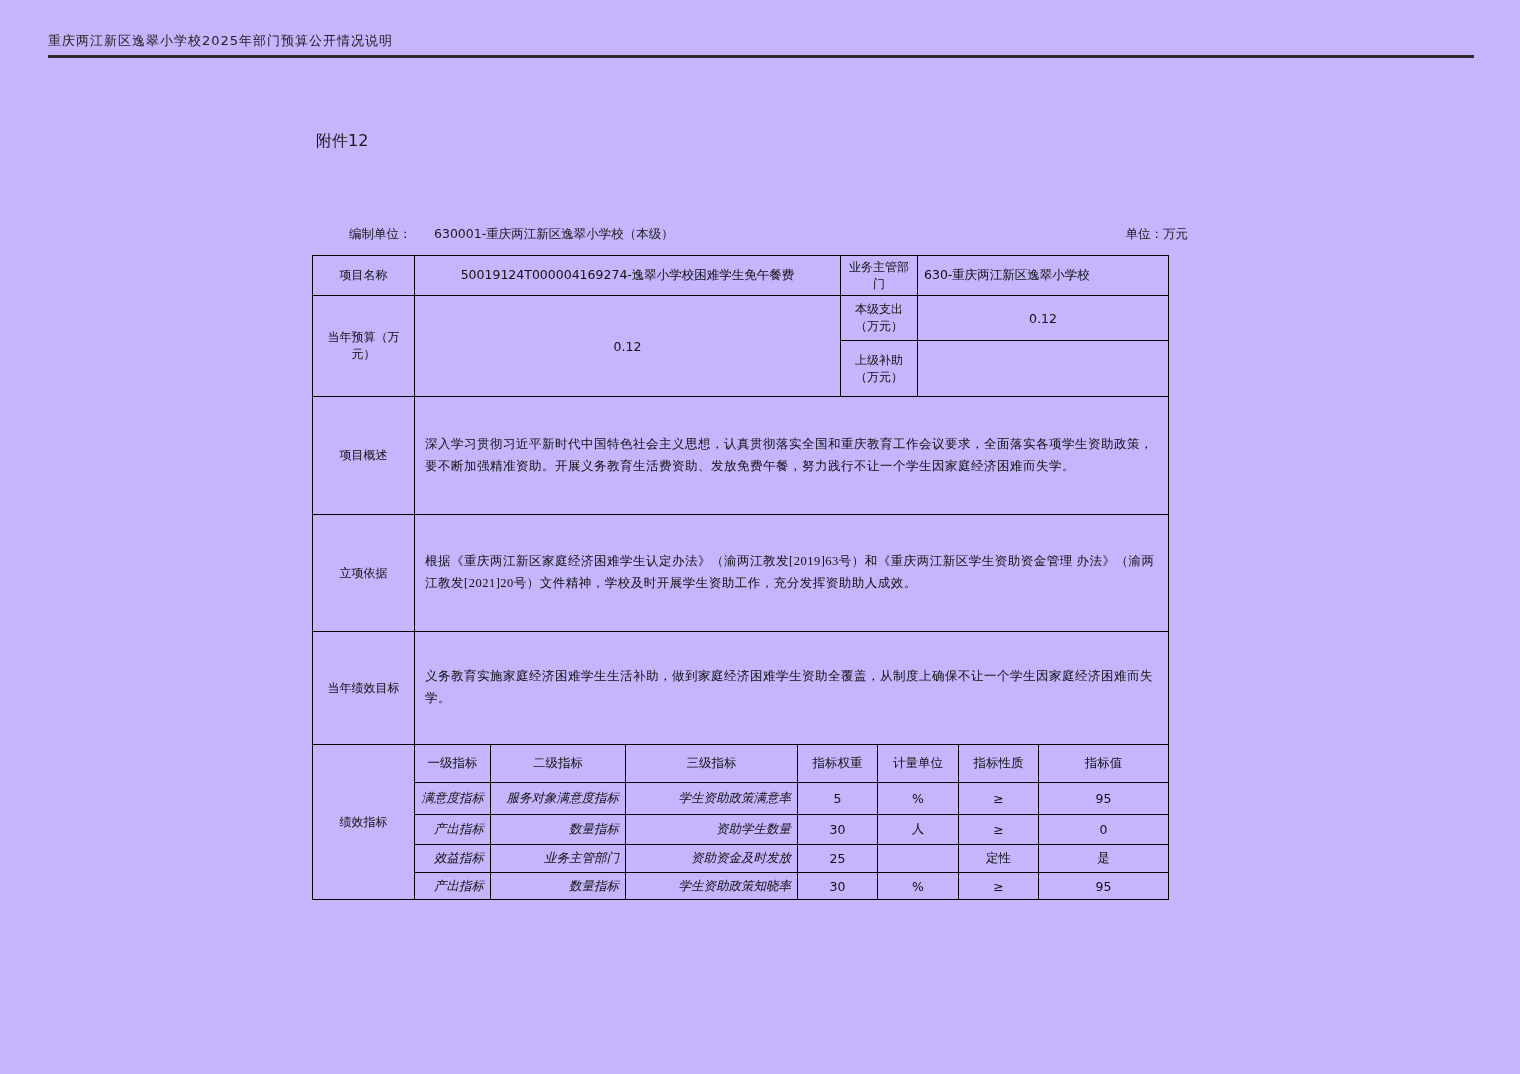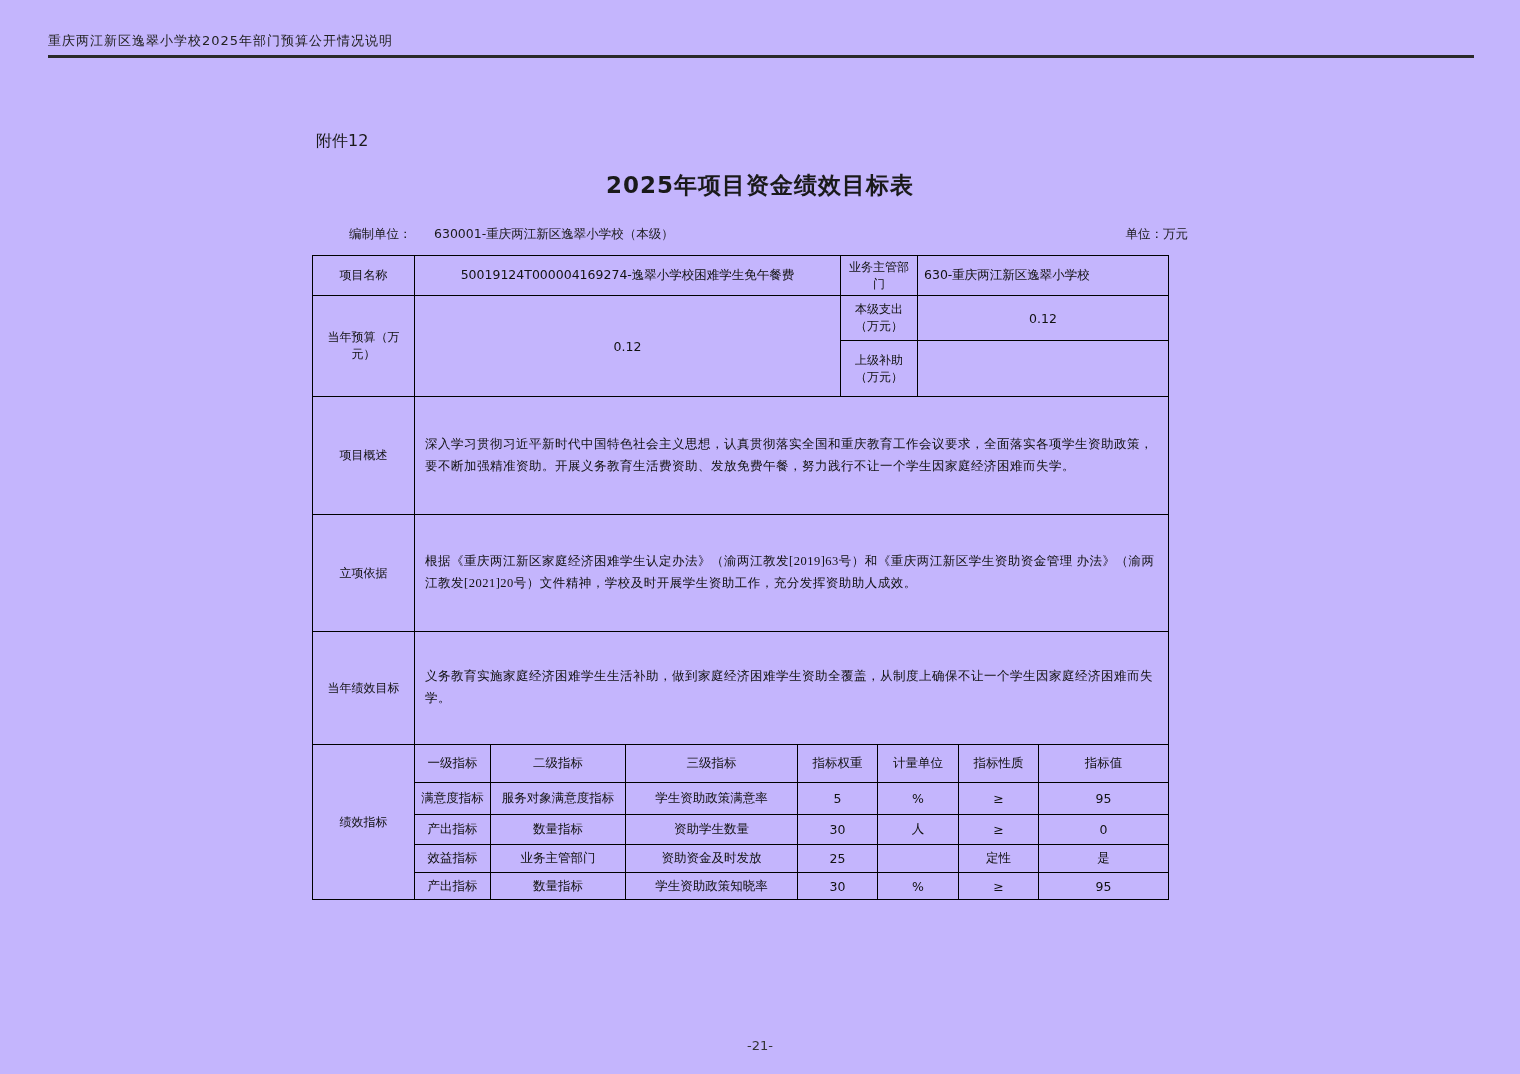--- a/index.html
+++ b/index.html
@@ -82,42 +82,41 @@
   tr.r-local td { height: 45px; }
   tr.r-sup   td { height: 56px; }
   tr.r-ovw   td { height: 118px; }
   tr.r-basis td { height: 117px; }
   tr.r-goal  td { height: 113px; }
   tr.r-ihead td { height: 38px; }
   tr.r-i1 td { height: 32px; }
   tr.r-i2 td { height: 30px; }
   tr.r-i3 td { height: 28px; }
   tr.r-i4 td { height: 27px; }
-  td.ind-text { text-align: center; }
+  td.ind-text { text-align: right; font-style: italic; }
 
   .page-number {
     position: absolute;
     left: 0; top: 1038px;
     width: 100%;
     text-align: center;
     font-size: 13px;
     color: #333;
   }
 </style>
 </head>
 <body>
 
 <div class="page">
 
   <div class="doc-header">重庆两江新区逸翠小学校2025年部门预算公开情况说明</div>
   <div class="doc-header-rule"></div>
 
   <div class="attachment">附件12</div>
 
-  <div class="doc-title">2025年项目资金绩效目标表</div>
 
   <div class="meta-row">
     <span class="meta-label">编制单位：</span>
     <span class="meta-value">630001-重庆两江新区逸翠小学校（本级）</span>
     <span class="meta-unit">单位：万元</span>
   </div>
 
   <div class="table-wrap">
 
     <table class="upper">
@@ -215,15 +214,14 @@
         <td class="center">30</td>
         <td class="center">%</td>
         <td class="center">≥</td>
         <td class="center">95</td>
       </tr>
     </tbody>
       </table>
 
   </div>
 
-  <div class="page-number">-21-</div>
 
 </div>
 
 </body></html>

